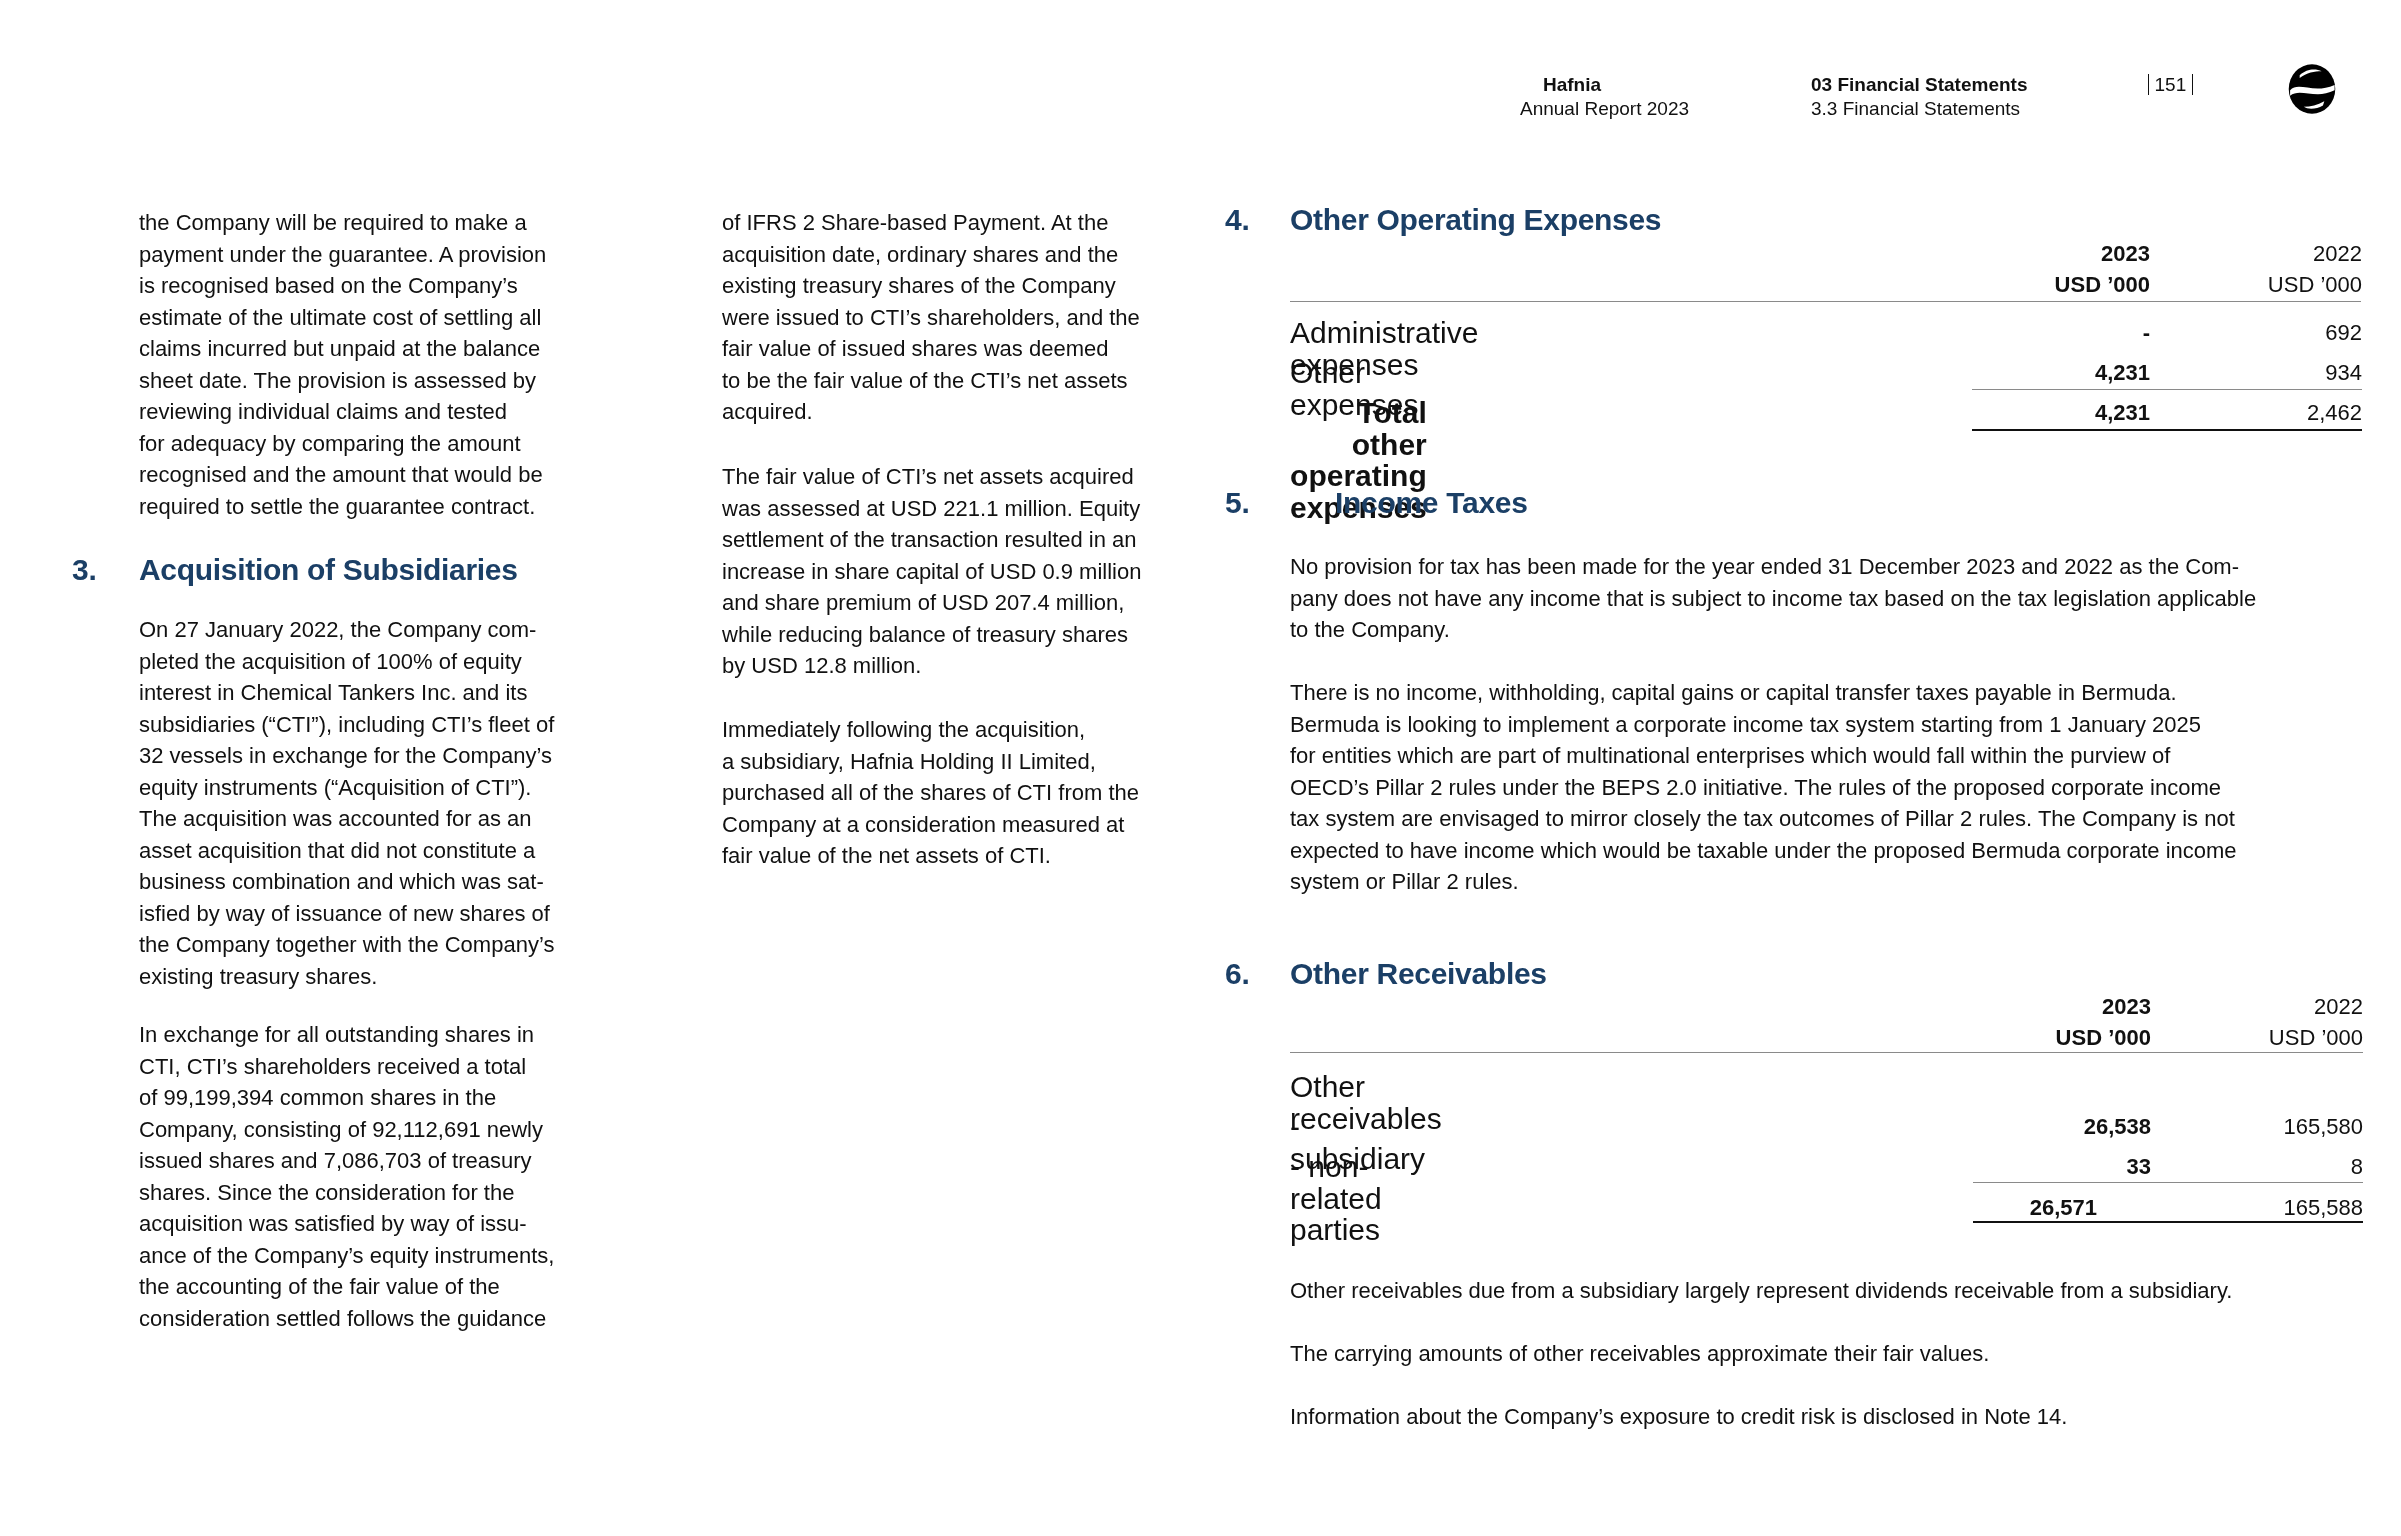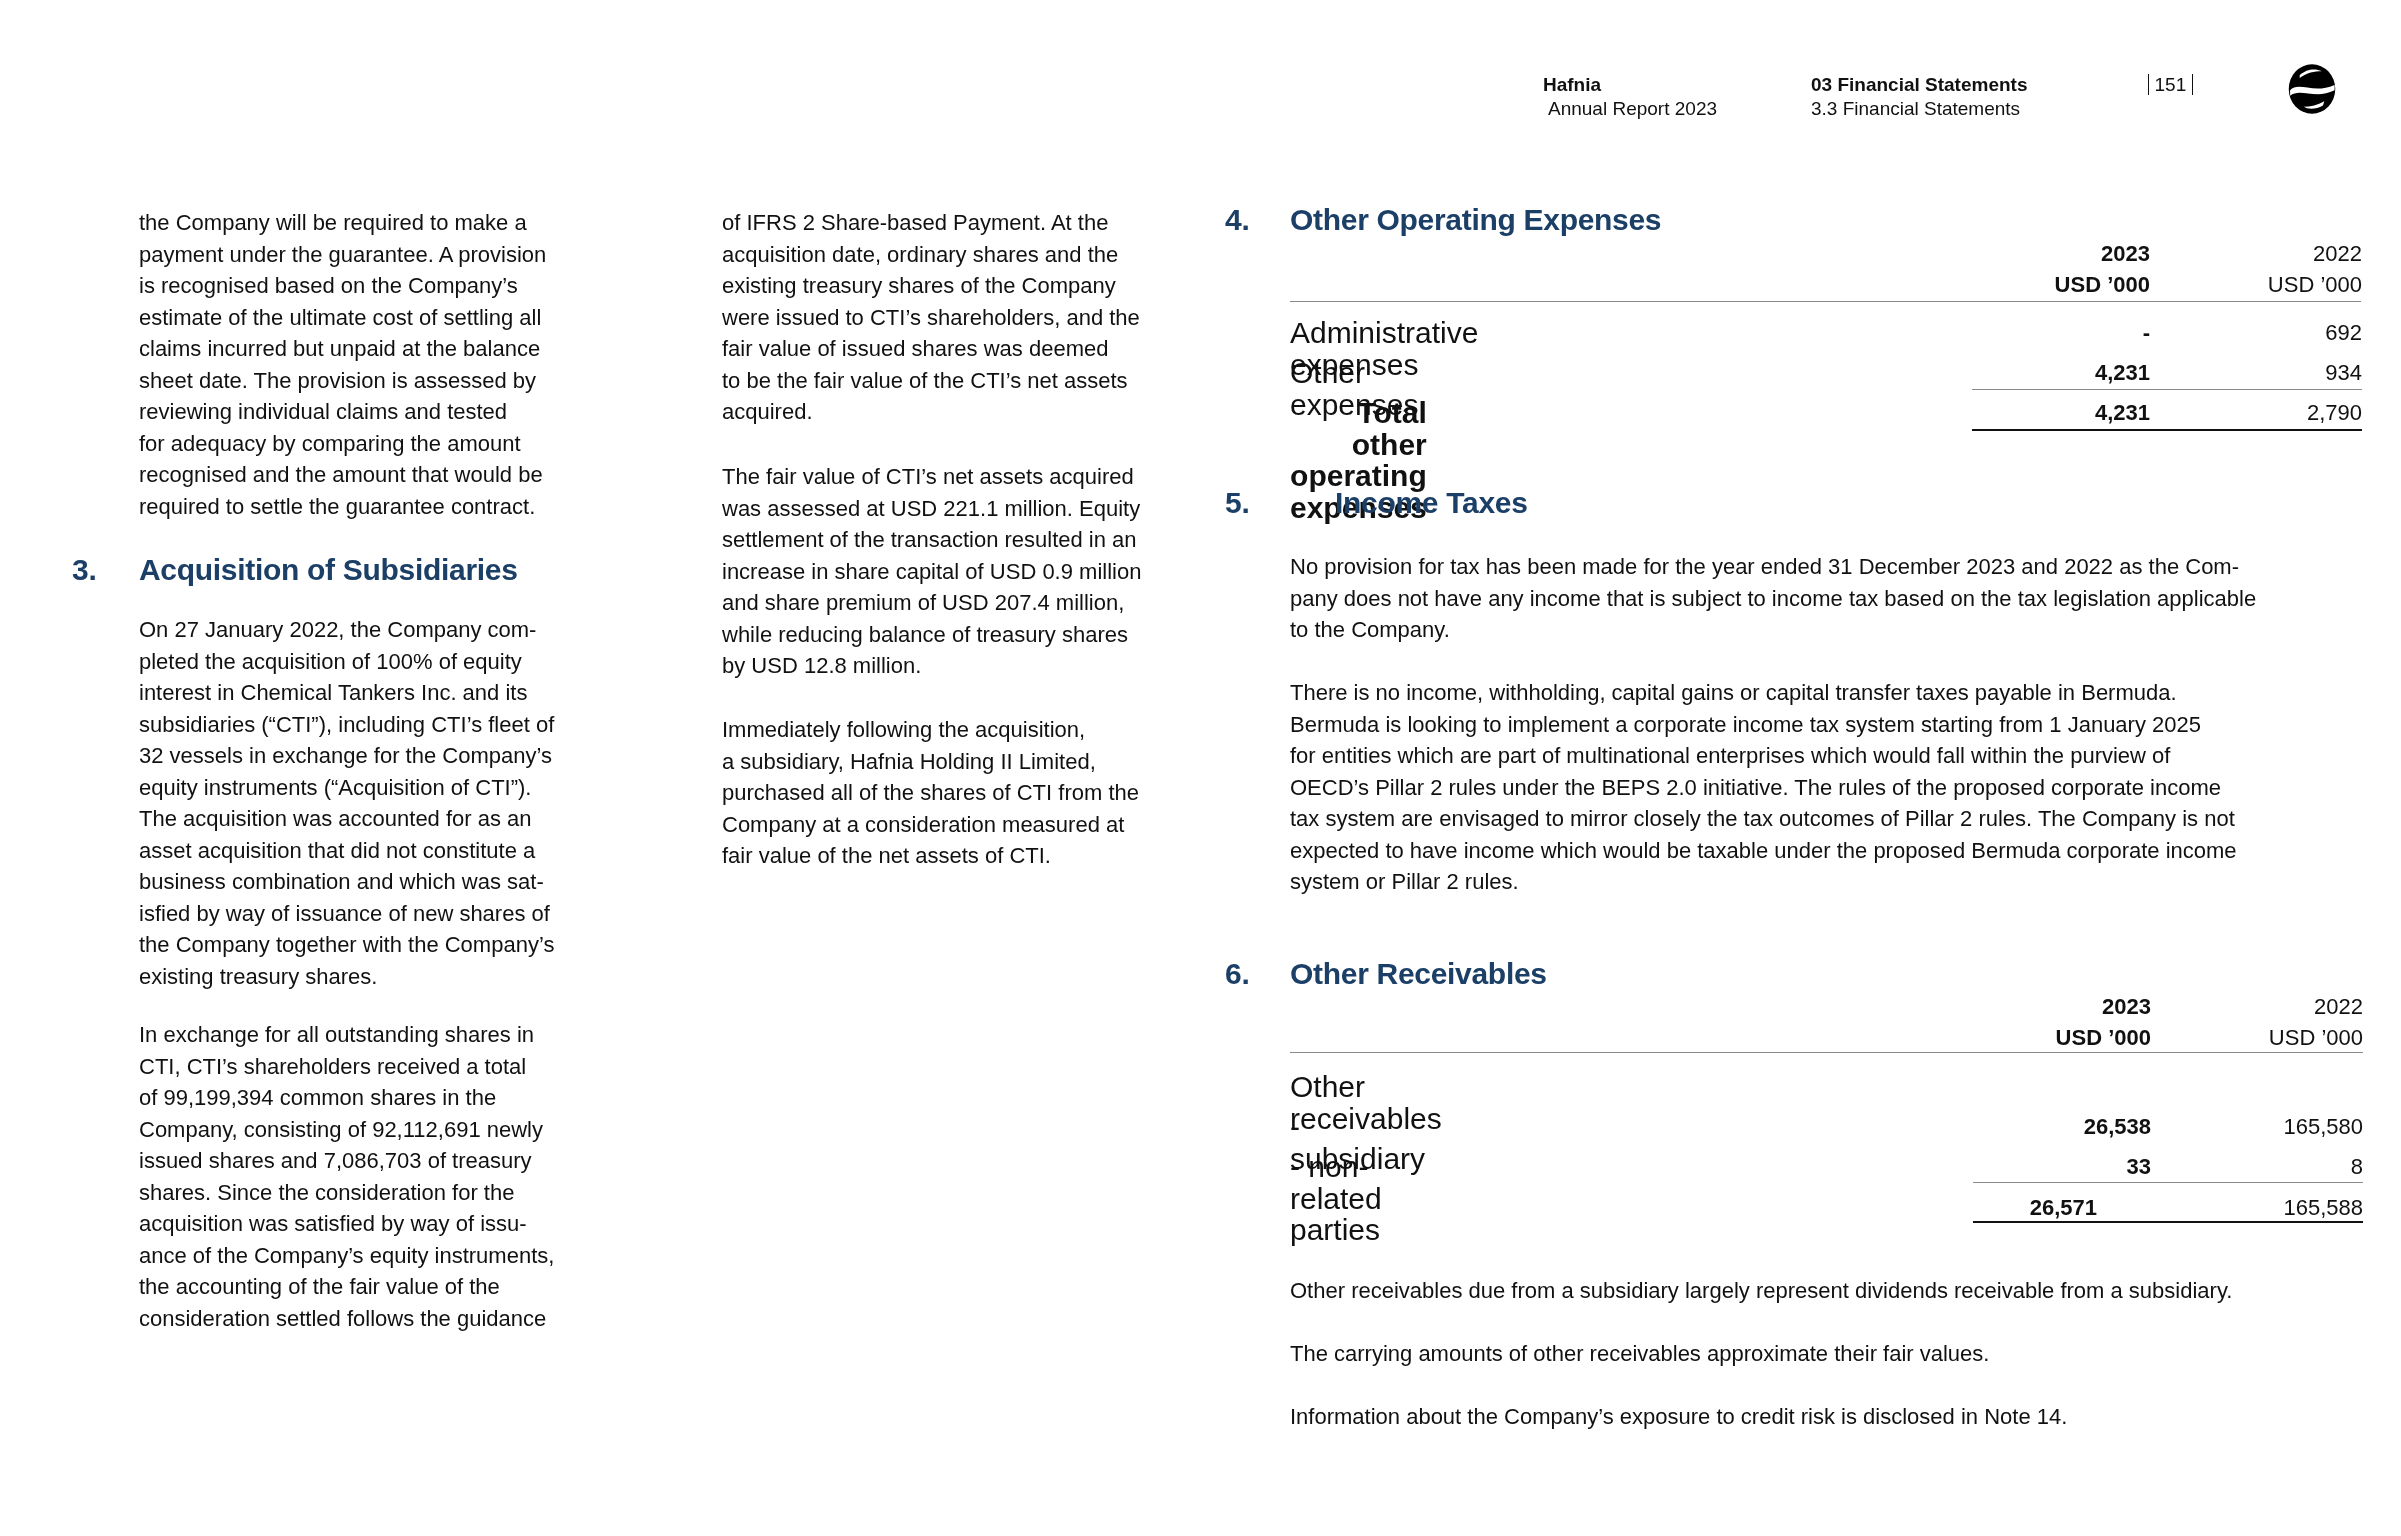--- a/index.html
+++ b/index.html
@@ -25,21 +25,21 @@
   .num { font-size: 22px; line-height: 31.5px; text-align: right; width: 178px; }
   .lbl { font-size: 30px; line-height: 31.5px; }
   .rule-grey { background: #8a8a8a; height: 1.4px; }
   .rule-black { background: #111; height: 2.1px; }
 </style>
 </head>
 <body>
 
 <div class="abs" style="left:0;top:0;width:2401px;height:137px;">
   <div class="abs hdr-bold" style="left:1520px;top:73px;margin-left:23px;">Hafnia</div>
-  <div class="abs hdr-reg" style="left:1520px;top:97px;margin-left:28px;">Annual Report 2023</div>
+  <div class="abs hdr-reg" style="left:1520px;top:97px;">Annual Report 2023</div>
   <div class="abs hdr-bold" style="left:1811px;top:73px;">03 Financial Statements</div>
   <div class="abs hdr-reg" style="left:1811px;top:97px;">3.3 Financial Statements</div>
   <div class="abs pageno" style="left:2108px;top:73px;padding-left:40px;">
     <span style="border-left:1.4px solid #111;padding-left:5.5px;padding-right:5.5px;border-right:1.4px solid #111;">151</span>
   </div>
   <div class="abs" style="left:2286px;top:63px;width:52px;height:52px;">
     <svg width="52" height="52" viewBox="0 0 76 76">
       <ellipse cx="38" cy="38" rx="34" ry="36" fill="#000"></ellipse>
       <path d="M6 40 C 18 26, 40 46, 71 32 L 71 40 C 44 54, 20 36, 6 48 Z" fill="#fff"></path>
       <path d="M20 18 C 30 8, 44 8, 52 12 C 42 12, 30 14, 20 22 Z" fill="#fff"></path>
@@ -123,21 +123,21 @@
   <div class="abs num bold" style="left:1972px;top:317px;">-</div>
   <div class="abs num" style="left:2184px;top:317px;">692</div>
 
   <div class="abs lbl" style="left:1290px;top:357px;">Other expenses</div>
   <div class="abs num bold" style="left:1972px;top:357px;">4,231</div>
   <div class="abs num" style="left:2184px;top:357px;">934</div>
   <div class="abs rule-grey" style="left:1972px;top:389px;width:390px;"></div>
 
   <div class="abs lbl bold" style="left:1290px;top:397px;">Total other operating expenses</div>
   <div class="abs num bold" style="left:1972px;top:397px;">4,231</div>
-  <div class="abs num" style="left:2184px;top:397px;">2,790</div>
+  <div class="abs num" style="left:2184px;top:397px;">2,462</div>
   <div class="abs rule-black" style="left:1972px;top:429px;width:390px;"></div>
 </div>
 
 <div class="abs" style="left:0;top:484px;">
   <span class="abs sec-num" style="left:1225px;top:0;">5.</span>
   <span class="abs sec-title" style="left:1335px;top:0;white-space:nowrap;">Income Taxes</span>
 </div>
 <p class="abs body-text" style="left:1290px;top:551px;width:1082px;">No provision for tax has been made for the year ended 31 December 2023 and 2022 as the Com-
 pany does not have any income that is subject to income tax based on the tax legislation applicable
 to the Company.</p>

